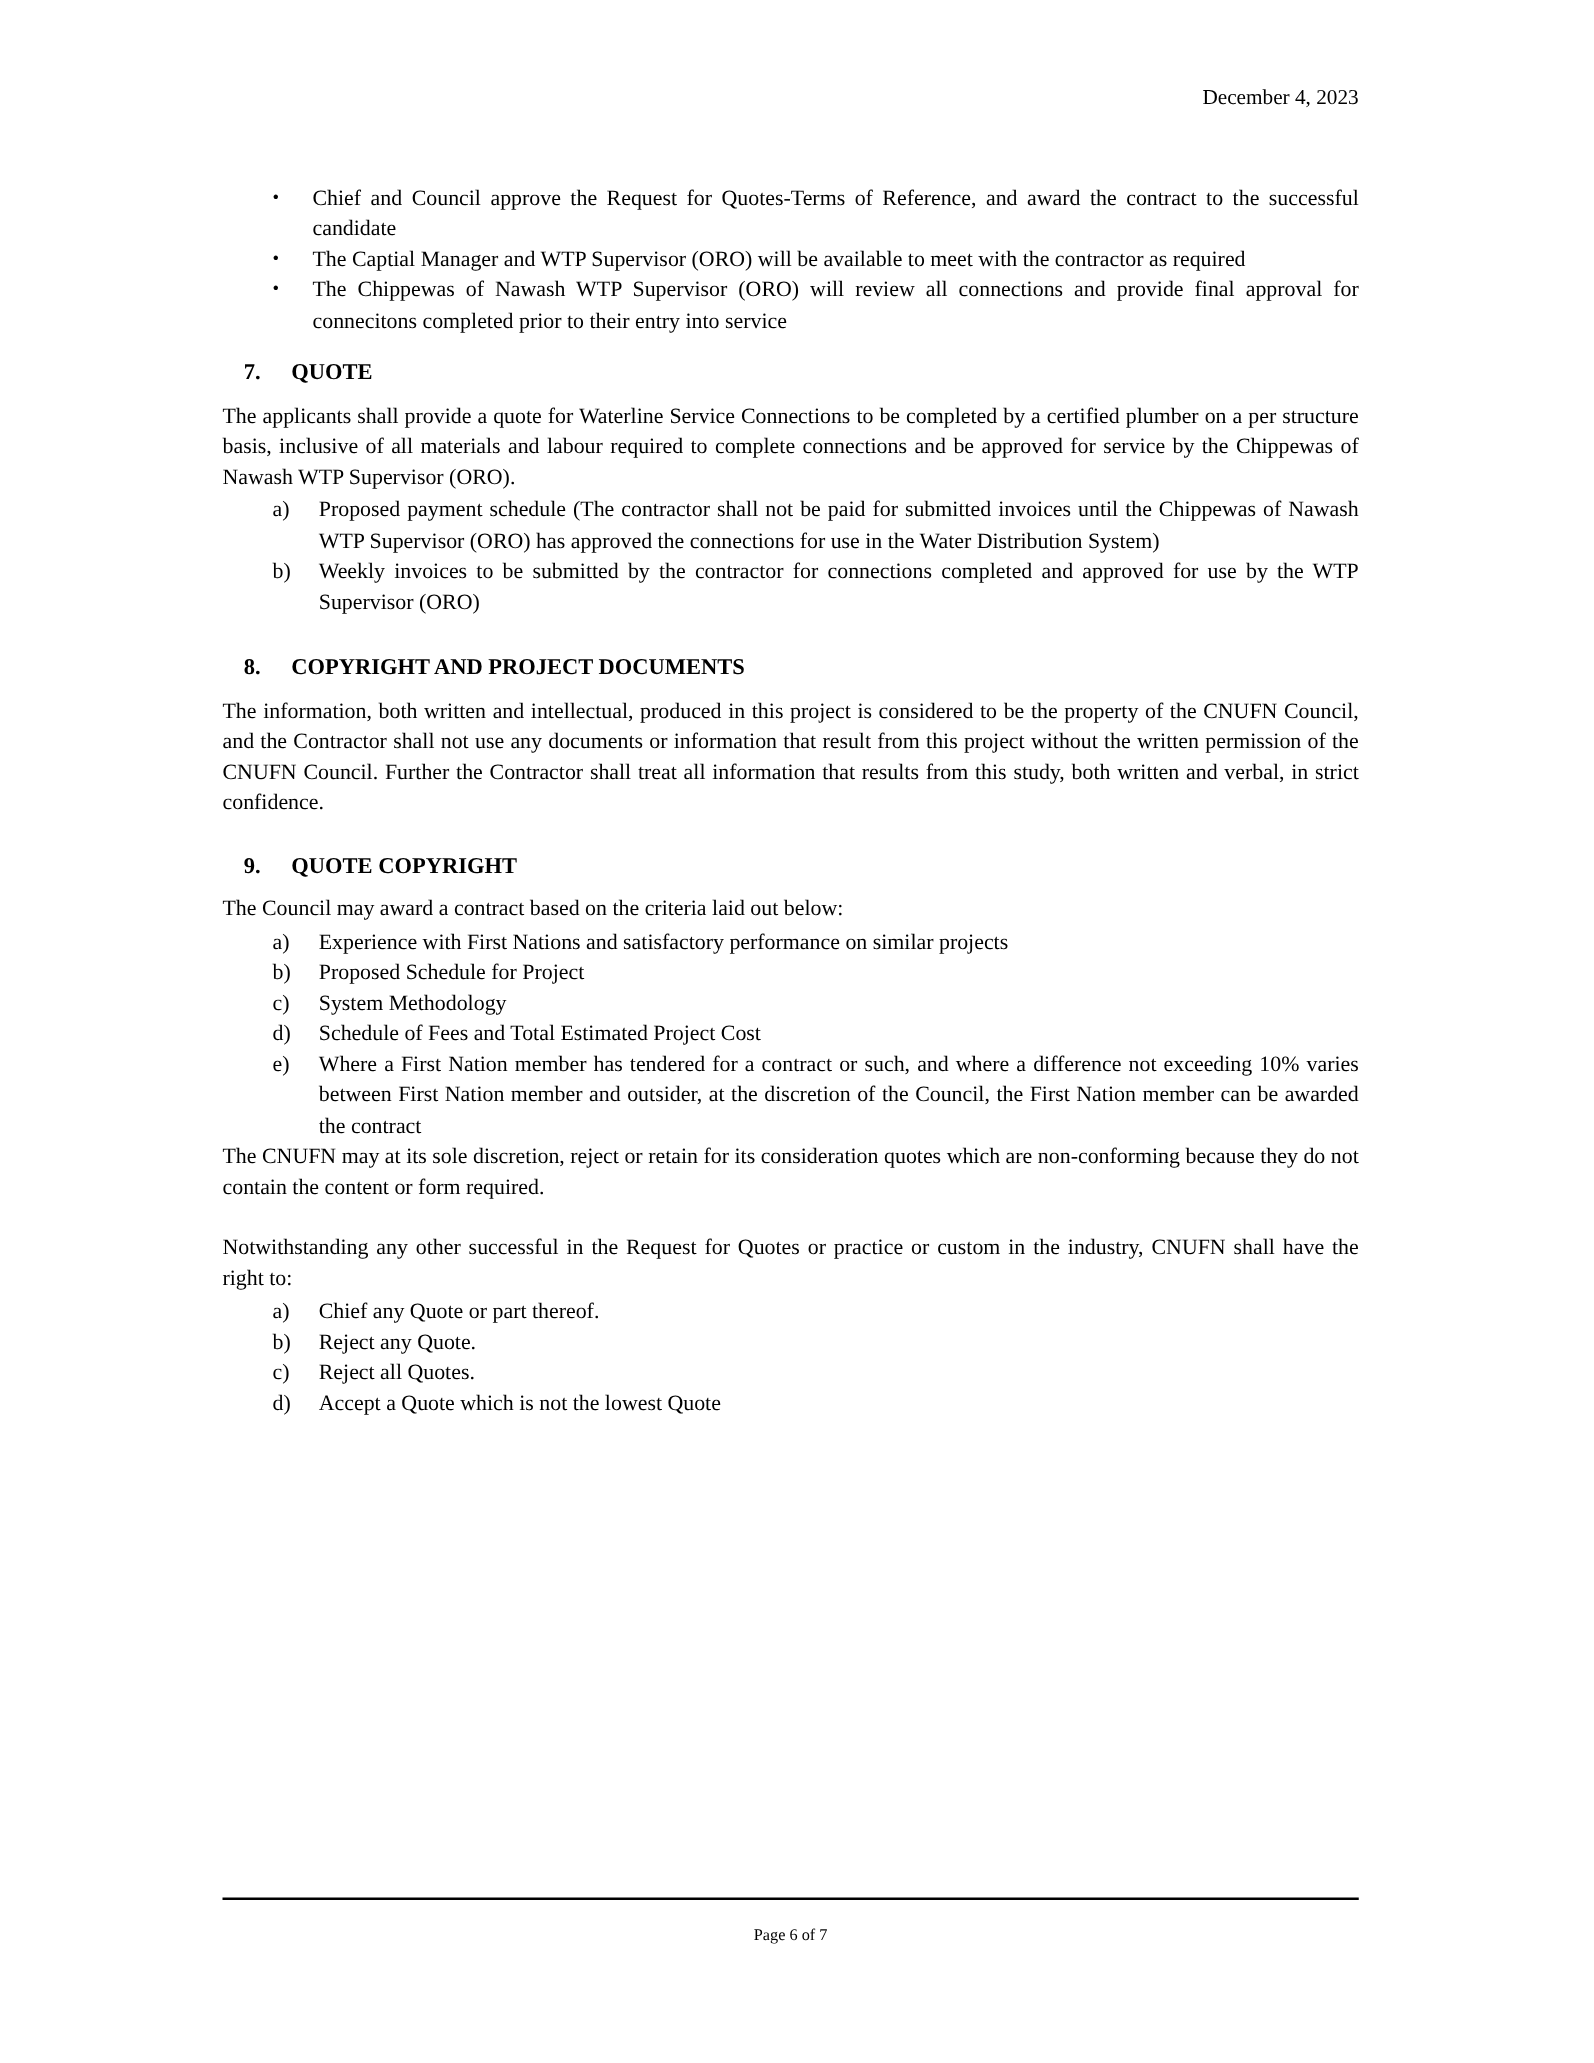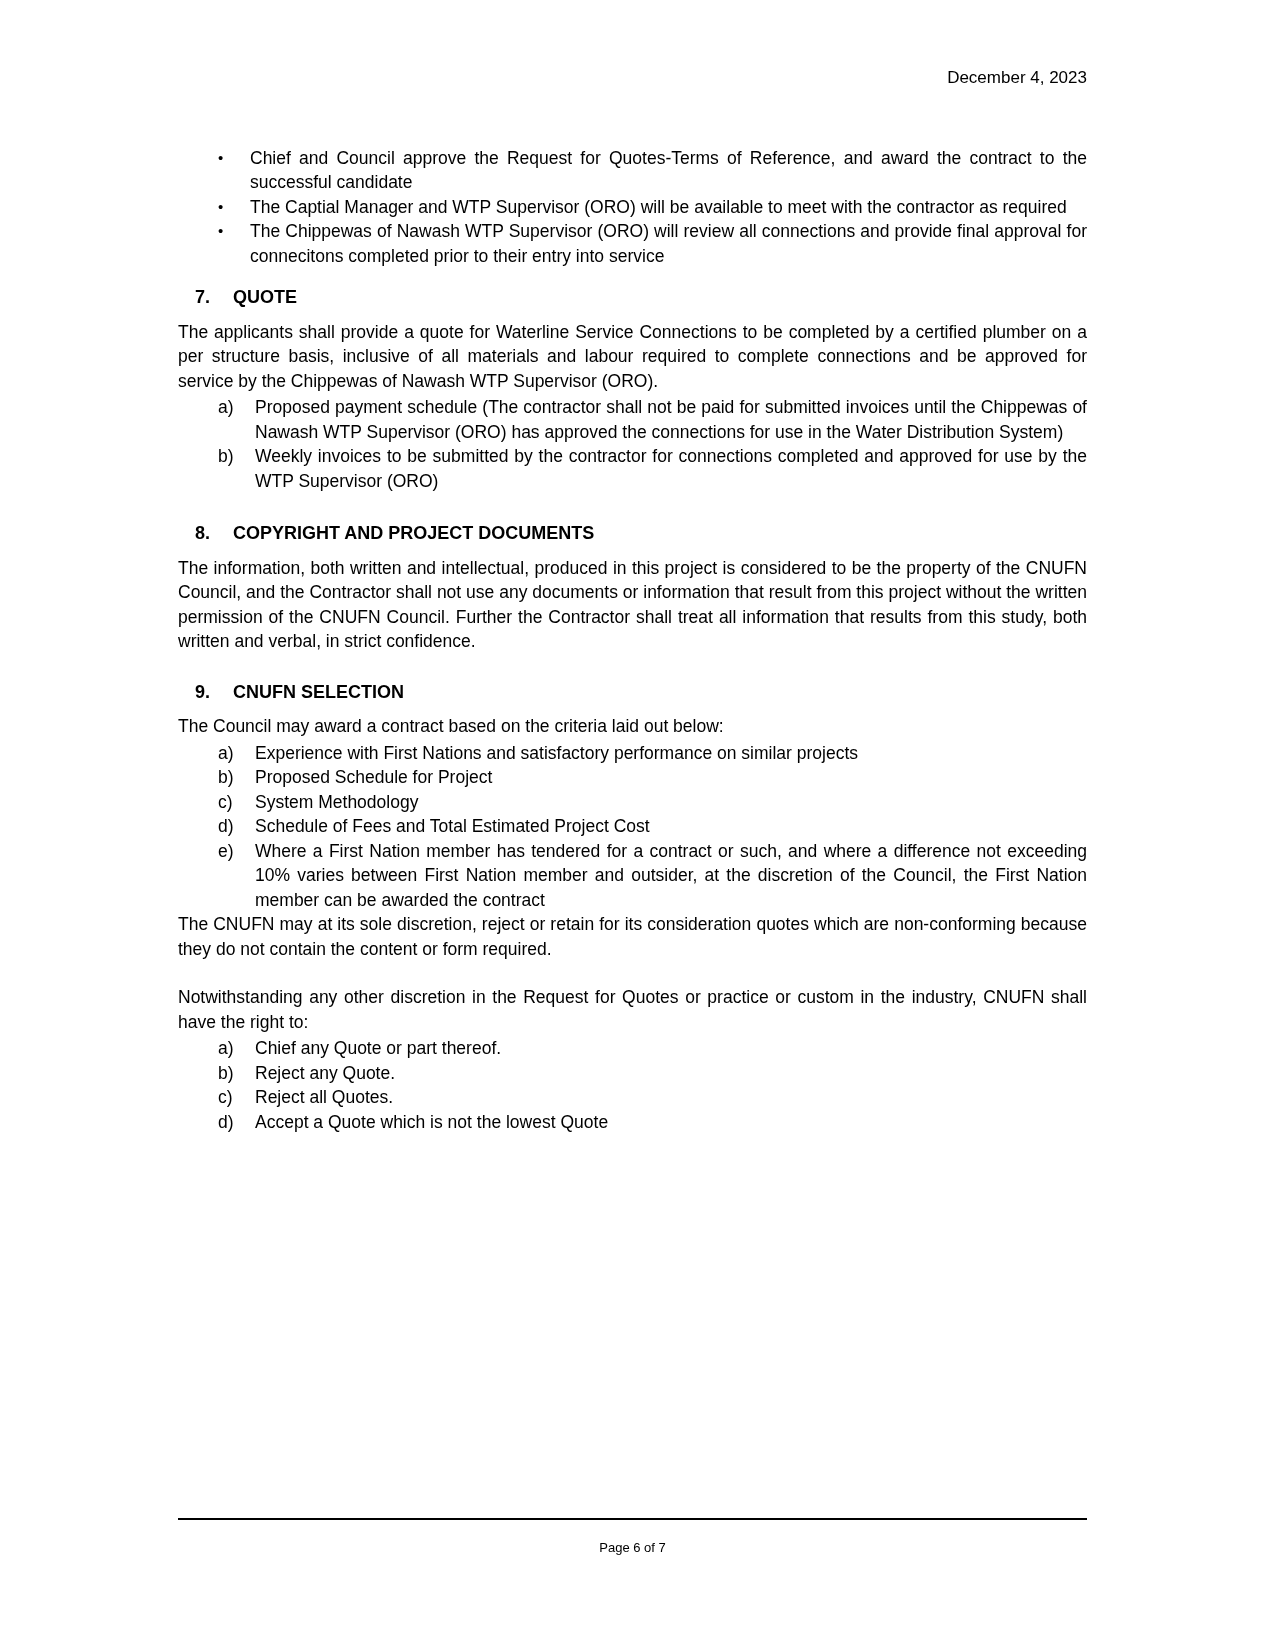--- a/index.html
+++ b/index.html
@@ -6,21 +6,21 @@
     margin: 0;
     padding: 0;
     background: #ffffff;
   }
   .page {
     position: relative;
     width: 1275px;
     height: 1650px;
     background: #ffffff;
     color: #000000;
-    font-family: Liberation Sans, sans-serif;
+    font-family: Liberation Serif, serif;
     font-size: 17.5px;
     line-height: 24.5px;
     overflow: hidden;
   }
   .content {
     position: absolute;
     left: 178px;
     top: 0;
     width: 909px;
   }
@@ -138,21 +138,21 @@
     </div>
 
     <div class="sec-head sec-head-8">
       <span class="num">8.</span>
       <span class="ttl">COPYRIGHT AND PROJECT DOCUMENTS</span>
     </div>
     <p class="para">The information, both written and intellectual, produced in this project is considered to be the property of the CNUFN Council, and the Contractor shall not use any documents or information that result from this project without the written permission of the CNUFN Council.  Further the Contractor shall treat all information that results from this study, both written and verbal, in strict confidence.</p>
 
     <div class="sec-head">
       <span class="num">9.</span>
-      <span class="ttl">CNUFN SELECTION</span>
+      <span class="ttl">QUOTE COPYRIGHT</span>
     </div>
     <p class="para">The Council may award a contract  based on the criteria laid out below:</p>
     <div class="ltr-list gap-list">
       <div class="li ltr">
         <span class="marker">a)</span>
         <span class="txt">Experience with First Nations and satisfactory performance on similar projects</span>
       </div>
       <div class="li ltr">
         <span class="marker">b)</span>
         <span class="txt">Proposed Schedule for Project</span>
@@ -165,21 +165,21 @@
         <span class="marker">d)</span>
         <span class="txt">Schedule of Fees and Total Estimated Project Cost</span>
       </div>
       <div class="li ltr">
         <span class="marker">e)</span>
         <span class="txt">Where a First Nation member has tendered for a contract or such, and where a difference not exceeding 10% varies between First Nation member and outsider, at the discretion of the Council, the First Nation member can be awarded the contract</span>
       </div>
     </div>
 
     <p class="para">The CNUFN may at its sole discretion, reject or retain for its consideration quotes which are non-conforming because they do not contain the content or form required.</p>
-    <p class="para gap-para">Notwithstanding any other discretion in the Request for Quotes or practice or custom in the industry, CNUFN shall have the right to:</p>
+    <p class="para gap-para">Notwithstanding any other successful in the Request for Quotes or practice or custom in the industry, CNUFN shall have the right to:</p>
     <div class="ltr-list gap-list-sm">
       <div class="li ltr">
         <span class="marker">a)</span>
         <span class="txt">Chief any Quote or part thereof.</span>
       </div>
       <div class="li ltr">
         <span class="marker">b)</span>
         <span class="txt">Reject any Quote.</span>
       </div>
       <div class="li ltr">

